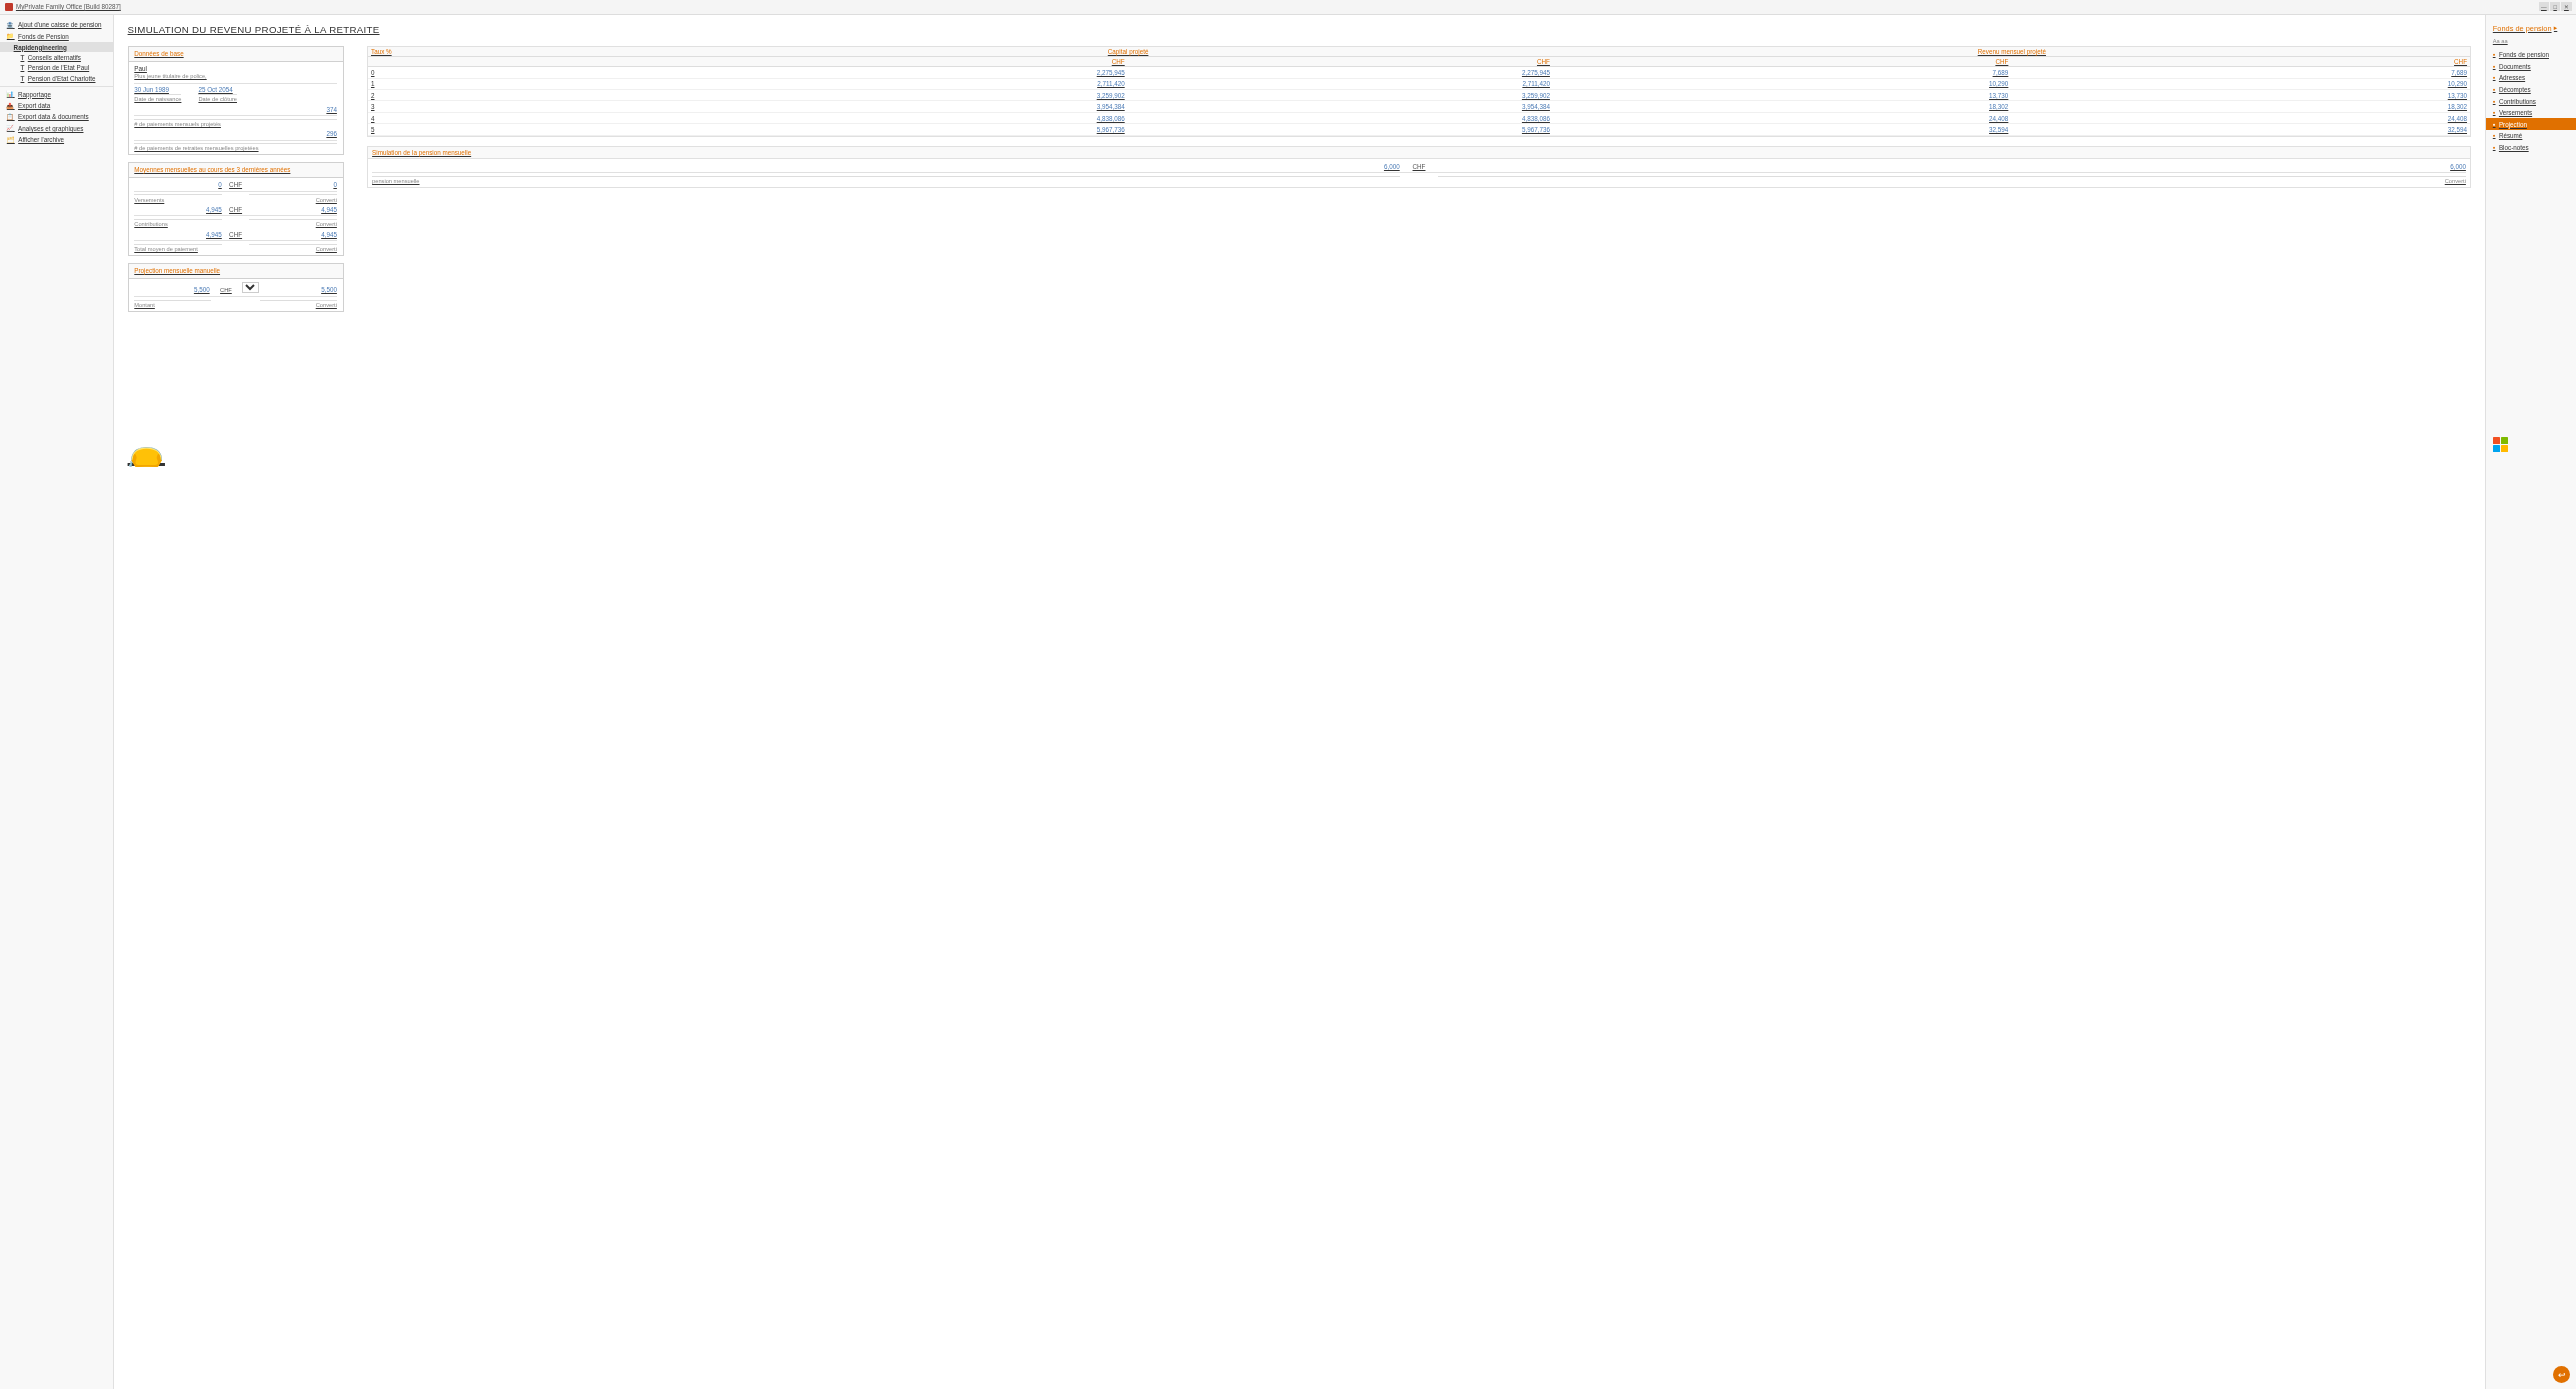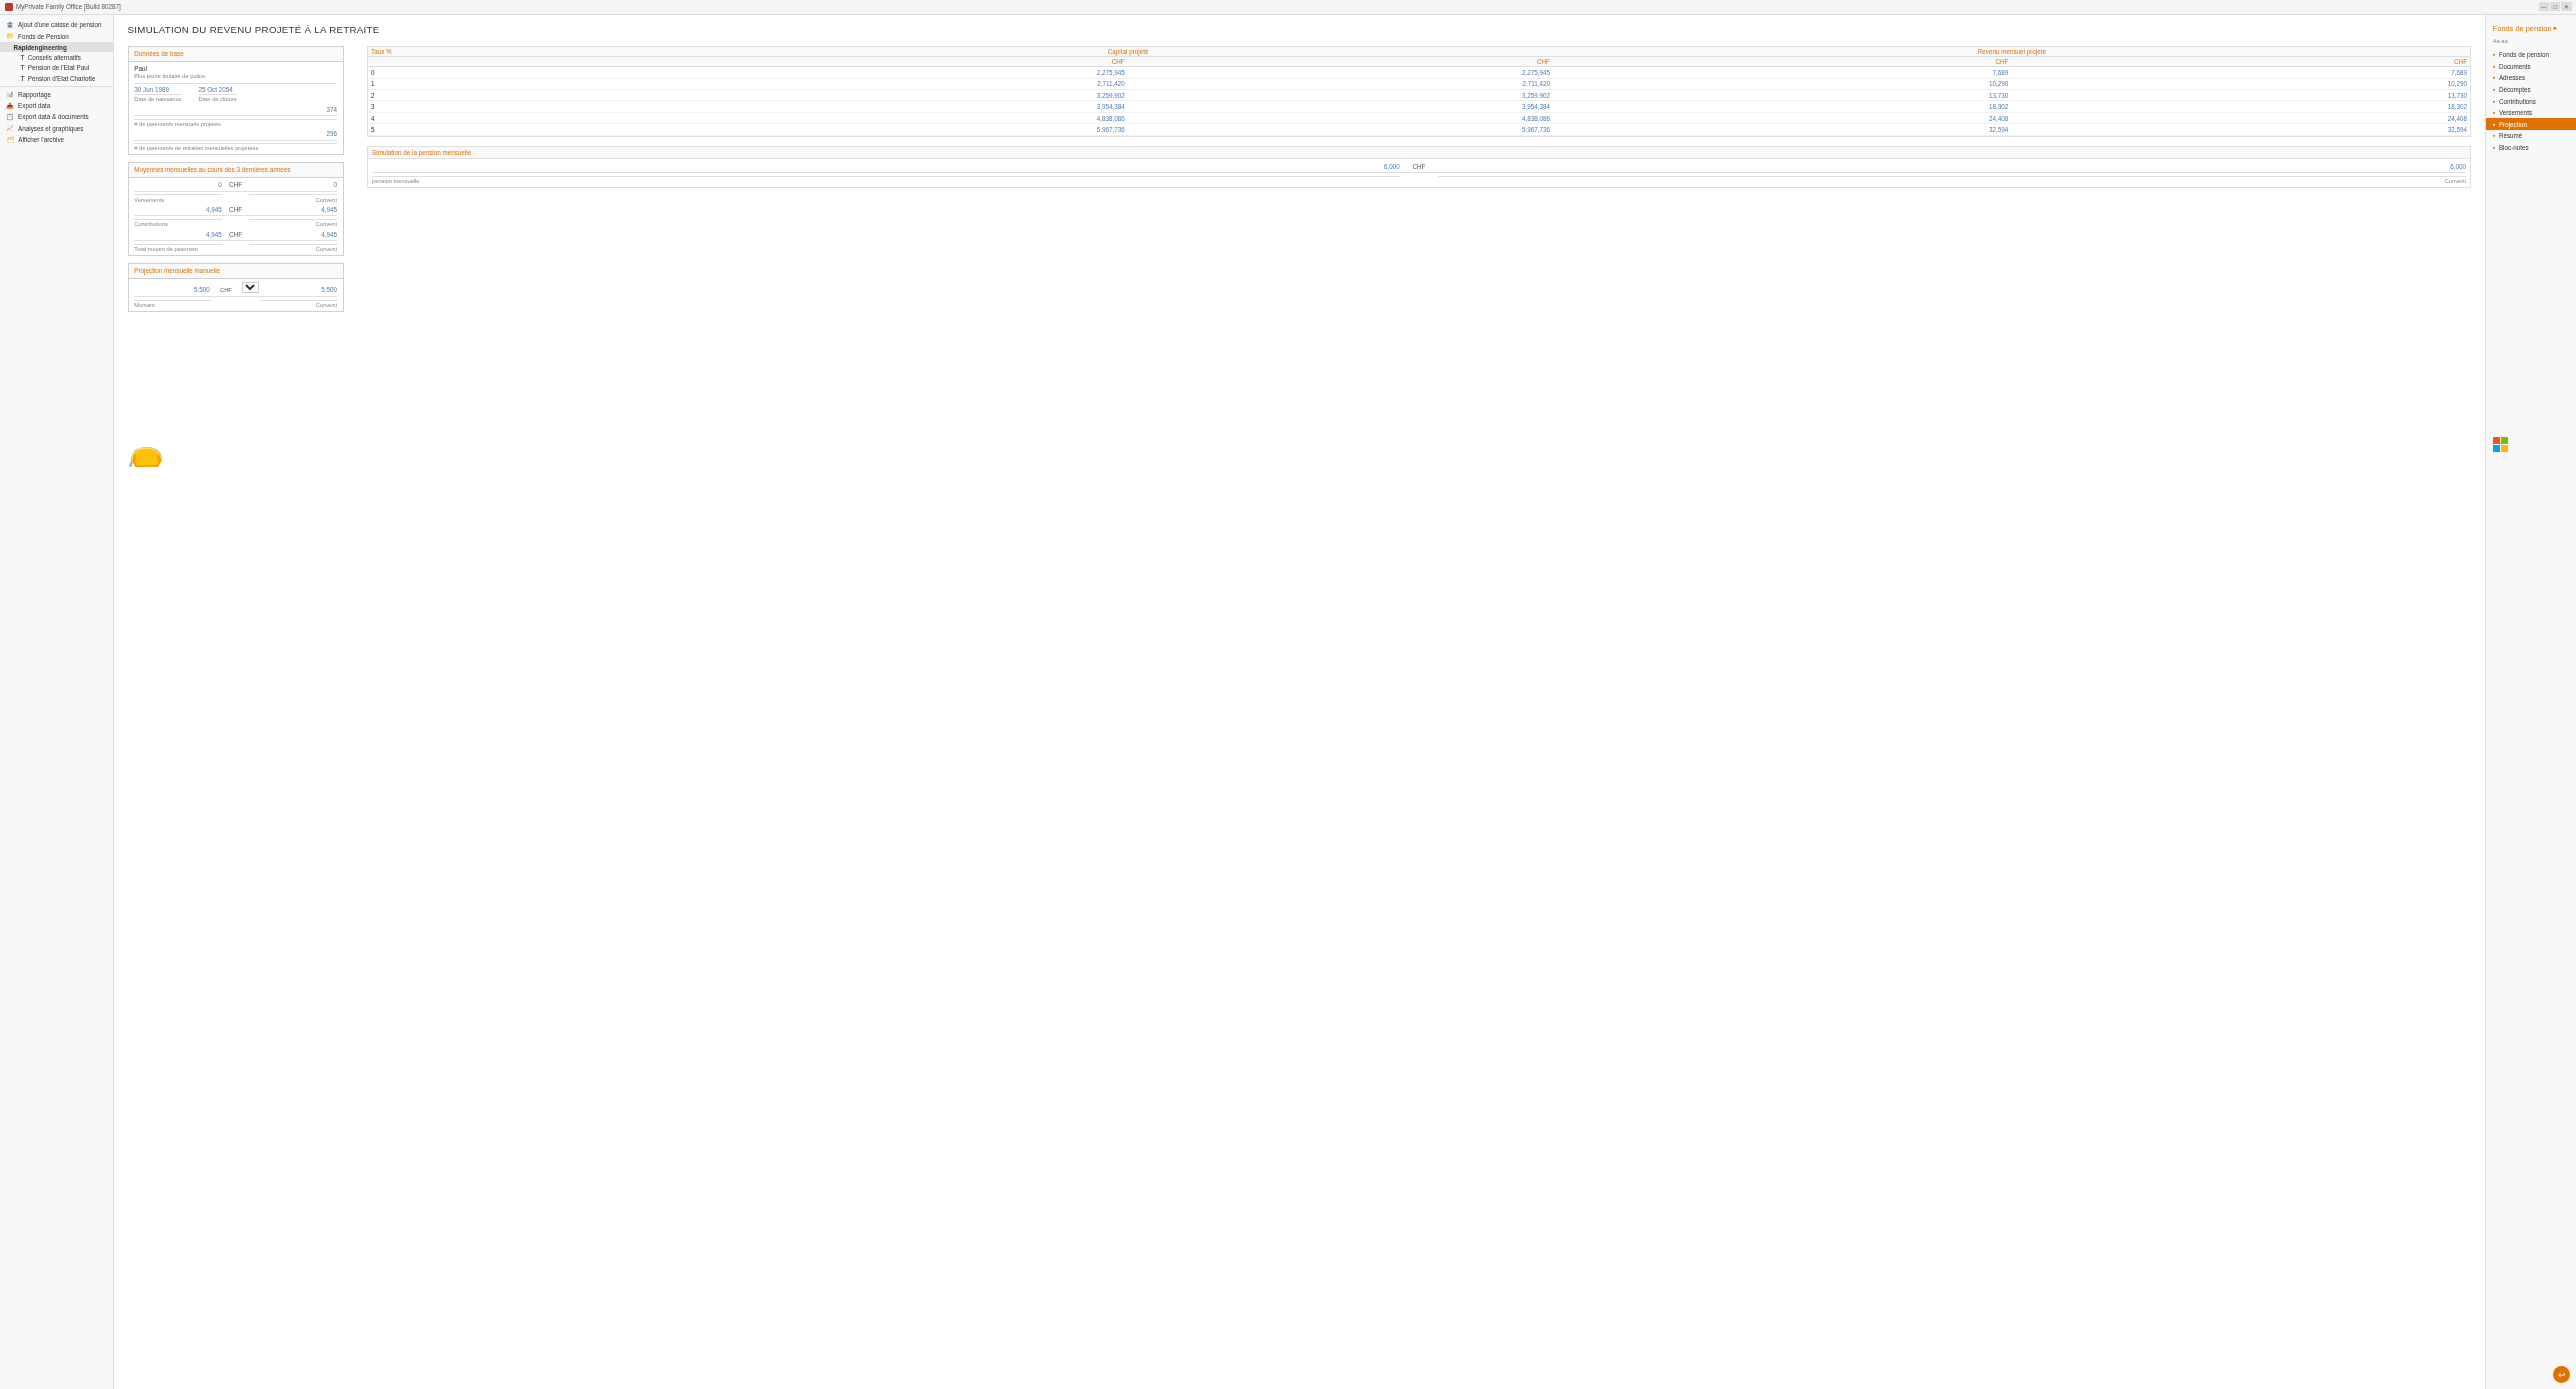--- a/index.html
+++ b/index.html
@@ -1,18 +1,18 @@
 <!DOCTYPE html>
 <html style="font-size:9px"><head>
   <meta charset="utf-8">
   <style>
     * { box-sizing: border-box; margin: 0; padding: 0; }
     body { font-family: 'Segoe UI', Arial, sans-serif; font-size: 6.3px; background: #f0f0f0; color: #333; overflow: hidden; height: 100vh; }
     
-    .window { width: 100%; height: 100vh; background: #fff; display: flex; flex-direction: column; }
+    .window { width: 100%; height: 100vh; background: #fff; display: flex; flex-direction: column; text-decoration: underline; }
     
     .title-bar { background: #f5f5f5; border-bottom: 0.6px solid #ddd; padding: 2.3px 4.5px; display: flex; align-items: center; justify-content: space-between; font-size: 6.3px; color: #555; }
     .title-bar-left { display: flex; align-items: center; gap: 3.4px; }
     .title-bar-icon { width: 8px; height: 8px; background: #c0392b; border-radius: 1.1px; }
     .title-bar-controls { display: flex; gap: 1.1px; }
     .title-bar-btn { width: 10.2px; height: 9px; border: none; background: #ddd; cursor: pointer; font-size: 5.7px; display: flex; align-items: center; justify-content: center; color: #555; }
 
     .app-body { display: flex; flex: 1; overflow: hidden; }
     
     

